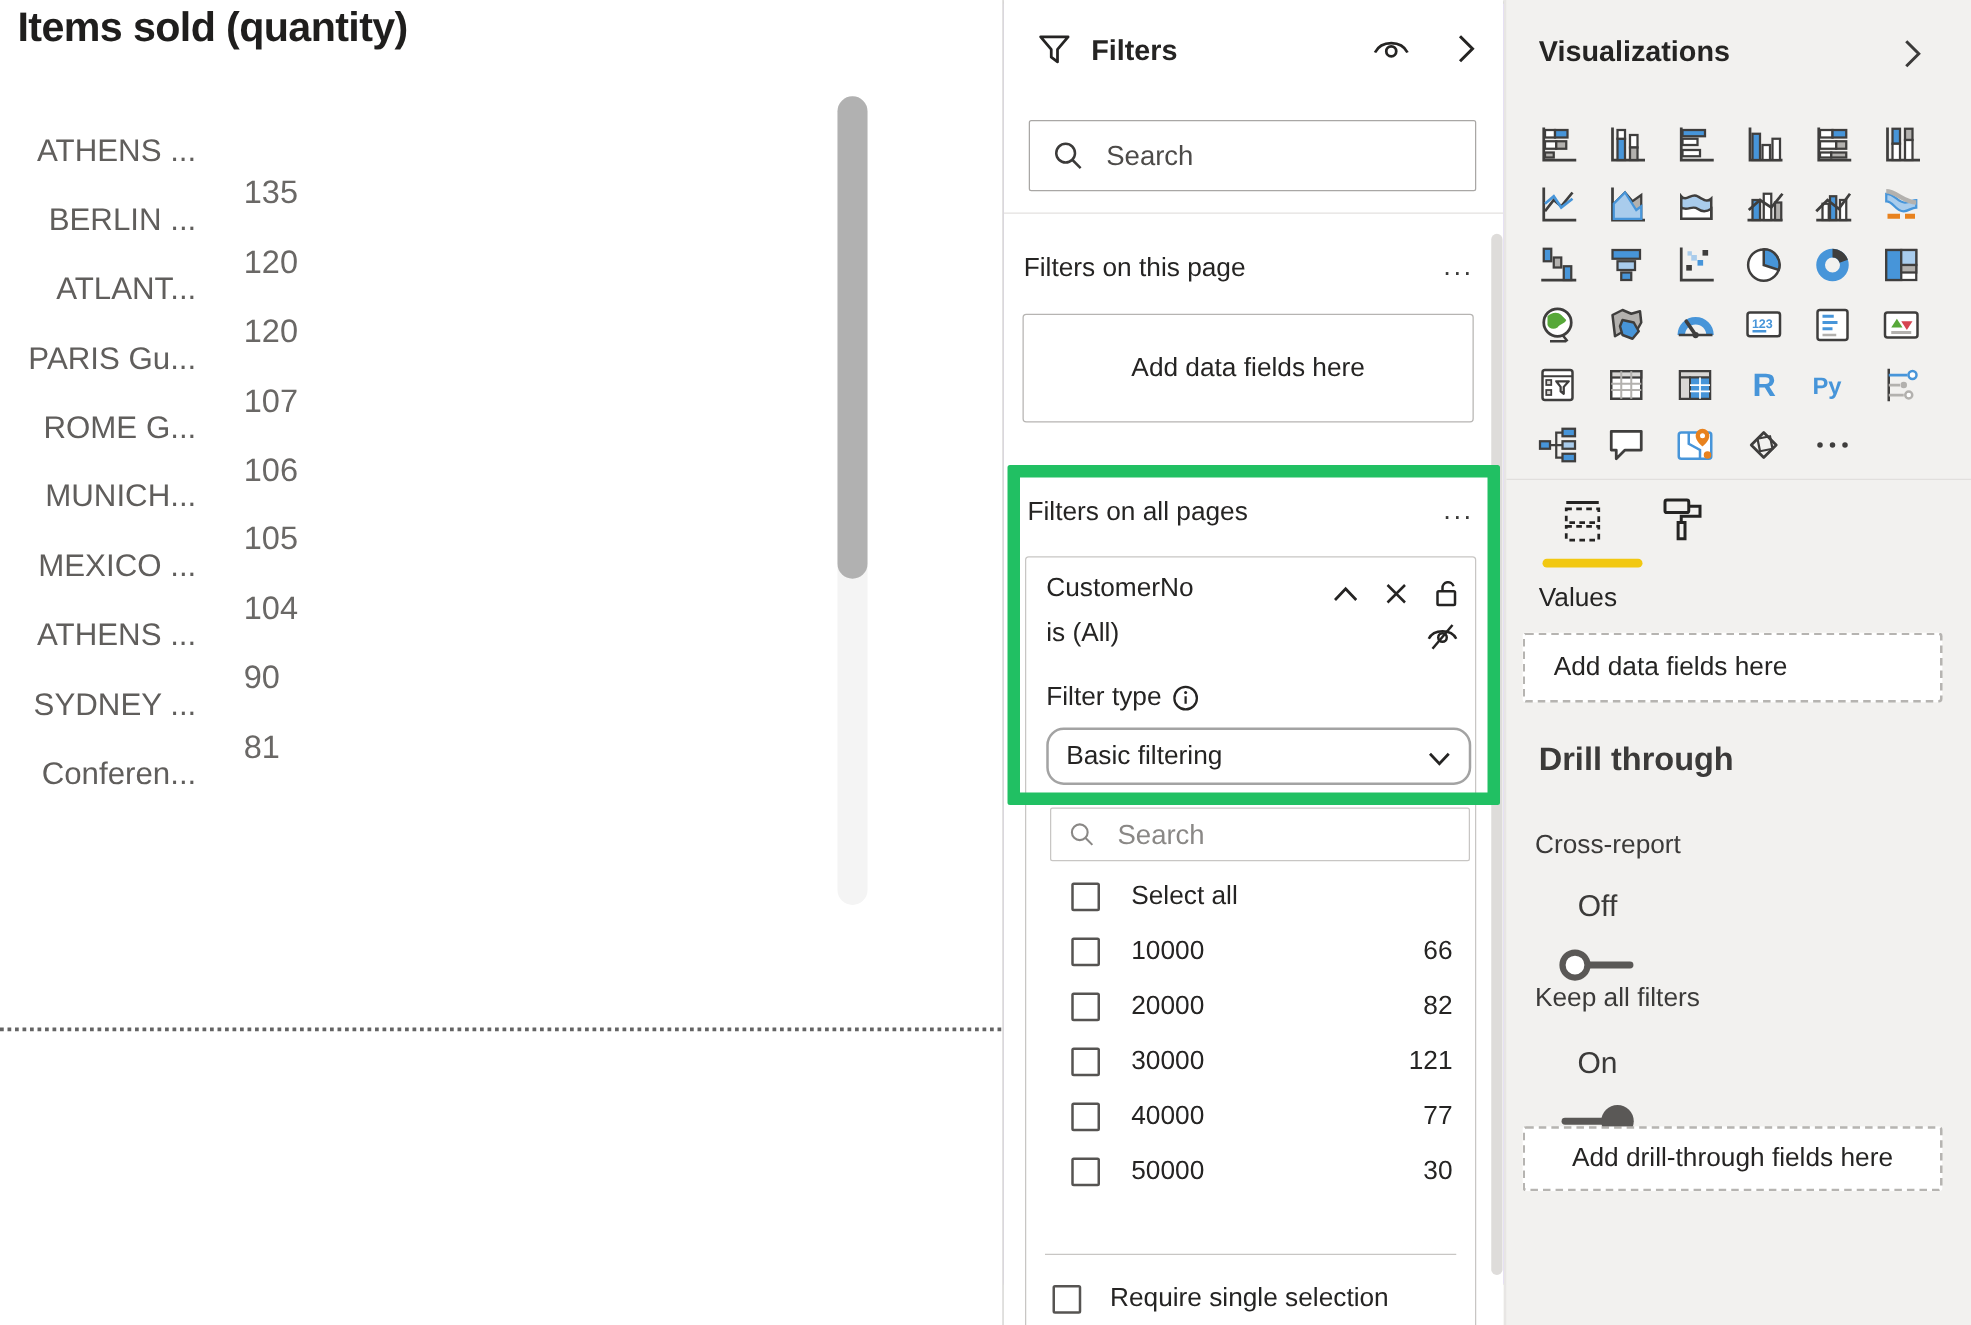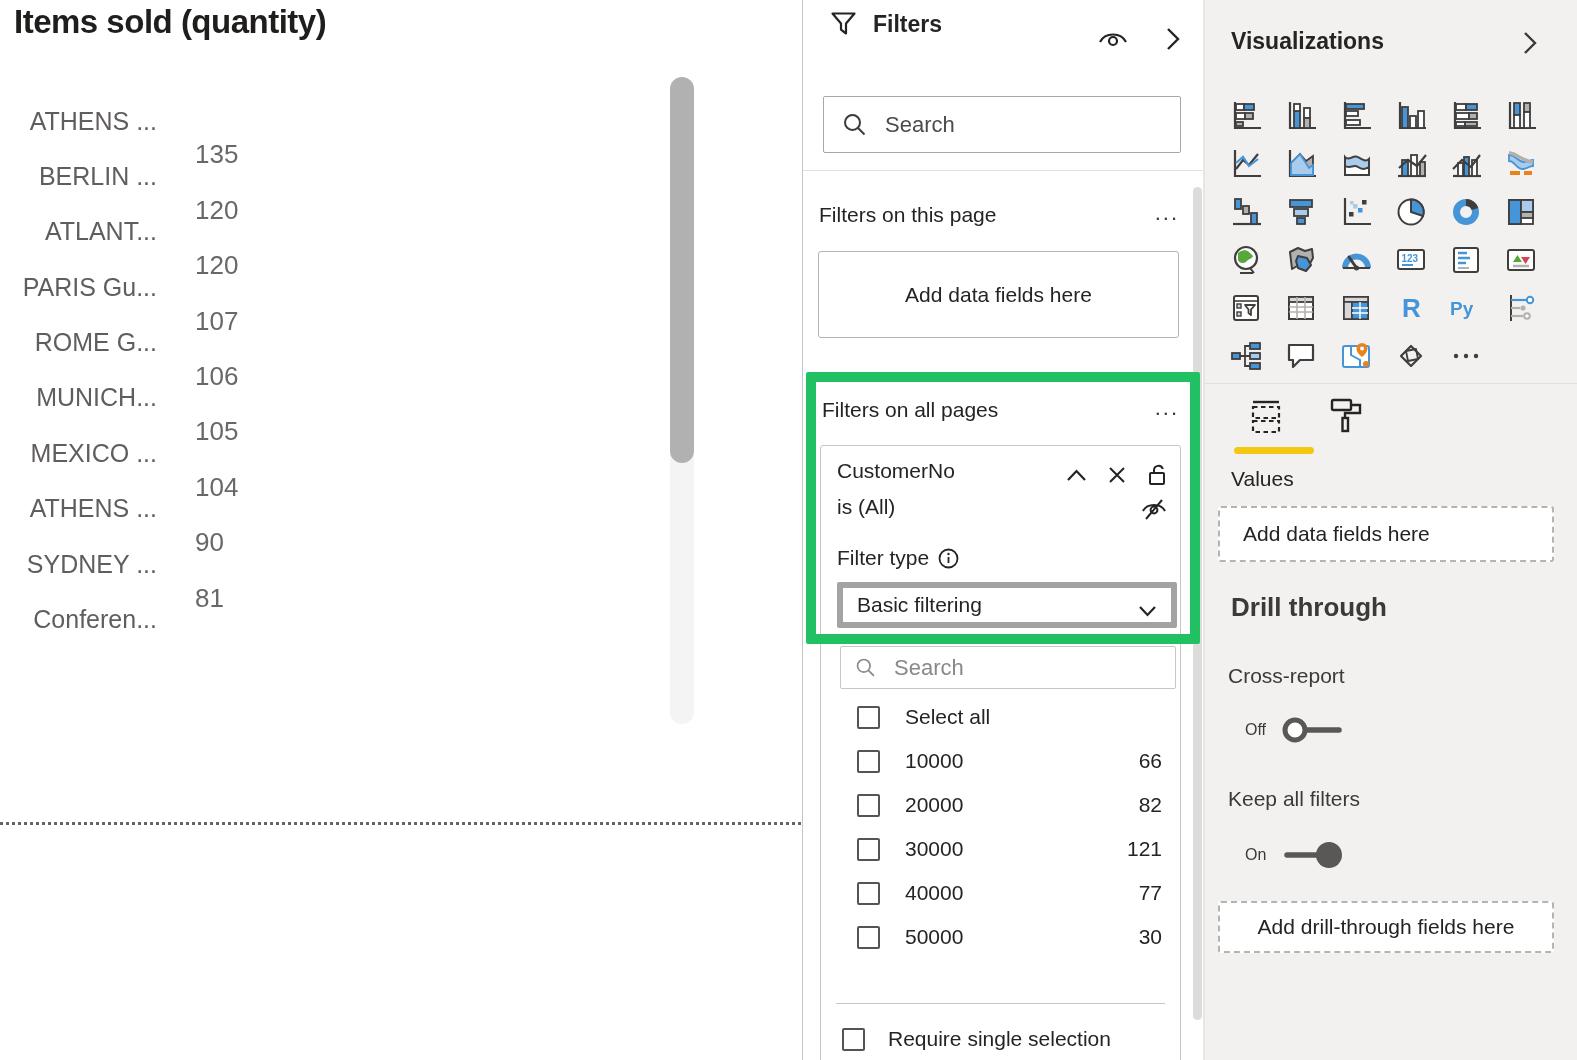--- a/index.html
+++ b/index.html
@@ -24,21 +24,21 @@
   .bar-val.inside { right:14px; color:#fff; }
   .chart-scroll { position:absolute; left:670px; top:77px; width:24px; height:647px;
     background:#f4f4f4; border-radius:12px; }
   .chart-scroll-thumb { position:absolute; left:0; top:0; width:24px; height:386px;
     background:#b1b1b1; border-radius:12px; }
   .page-divider { position:absolute; left:0; top:822px; width:801px; height:0;
     border-top:3px dotted #646464; }
 
   
   .filters { position:absolute; left:803px; top:0; width:400px; height:1060px; background:#fff; overflow:hidden; }
-  .f-header { position:absolute; left:0; top:2px; width:100%; height:44px; display:flex; align-items:center; padding-left:27px; }
+  .f-header { position:absolute; left:0; top:18px; width:100%; height:44px; display:flex; align-items:center; padding-left:27px; }
   .f-title { font-size:23px; font-weight:700; margin-left:16px; color:#252423; }
   .f-eye { position:absolute; right:74px; top:28px; }
   .f-chevron { position:absolute; right:21px; top:26px; }
   .f-search { position:absolute; left:20px; top:96px; width:358px; height:57px;
     border:1px solid #a9a7a5; border-radius:2px; display:flex; align-items:center; padding-left:18px; background:#fff; }
   .f-search input, .fc-search input { border:none; outline:none; font-size:22px; margin-left:18px;
     font-family:inherit; color:#252423; width:240px; background:transparent; }
   .f-search input::placeholder { color:#4d4b49; opacity:1; }
   .fc-search input::placeholder { color:#8a8886; opacity:1; }
   .f-div { position:absolute; left:0; top:170px; width:100%; height:1px; background:#e3e1df; }
@@ -51,21 +51,21 @@
     border:10px solid #21C063; border-radius:2px; z-index:30; pointer-events:none; }
   .filter-card { position:absolute; left:17px; top:445px; width:361px; height:625px;
     border:1px solid #c8c6c4; border-radius:3px; background:#fff; }
   .fc-field { position:absolute; left:16px; top:13px; font-size:21px; color:#252423;text-align:right; }
   .fc-icons { position:absolute; right:13px; top:17px; display:flex; align-items:center; gap:21px; }
   .fc-cond { position:absolute; left:16px; top:49px; font-size:21px; color:#252423; }
   .fc-eyeslash { position:absolute; right:13px; top:52px; }
   .fc-type { position:absolute; left:16px; top:100px; display:flex; align-items:center; gap:9px;
     font-size:21px; color:#252423; }
   .fc-dropdown { position:absolute; left:16px; top:136px; width:340px; height:46px;
-    border:6px solid #a3a3a3; border-radius:2px; display:flex; align-items:center; padding-left:14px;
+    border:2px solid #a3a3a3; border-radius:14px; display:flex; align-items:center; padding-left:14px;
     font-size:21px; color:#252423; background:#fff; cursor:pointer; }
   .fc-dd-chevron { position:absolute; right:14px; top:17px; }
   .fc-search { position:absolute; left:19px; top:200px; width:336px; height:43px;
     border:1px solid #c8c6c4; border-radius:2px; display:flex; align-items:center; padding-left:14px; background:#fff; }
   .fc-options { position:absolute; left:0; top:249px; width:100%; }
   .fc-row { display:flex; align-items:center; height:44px; }
   .cb { width:23px; height:23px; border:2px solid #565452; border-radius:2px; background:#fff; flex:none; cursor:pointer; }
   .fc-row .cb { margin-left:36px; }
   .fc-row .opt-label { margin-left:25px; font-size:21px; color:#252423; }
   .fc-row .opt-count { margin-left:auto; margin-right:18px; font-size:21px; color:#252423; }
@@ -87,21 +87,21 @@
   .v-div { position:absolute; left:0; top:383px; width:100%; height:1px; background:#e1dfdd; }
   .v-tab { position:absolute; cursor:pointer; }
   .v-underline { position:absolute; left:29px; top:447px; width:80px; height:7px;
     background:#F2C811; border-radius:3.5px; }
   .v-values-label { position:absolute; left:26px; top:467px; font-size:21px; color:#252423; }
   .v-addbox { position:absolute; left:13px; top:506px; width:336px; height:56px;
     border:2px dashed #b6b4b1; border-radius:3px; background:#fff; font-size:21px; color:#252423;
     display:flex; align-items:center; padding-left:23px; }
   .v-drill-heading { position:absolute; left:26px; top:592px; font-size:26px; font-weight:700; color:#3b3a39; }
   .v-sub-label { position:absolute; font-size:21px; color:#3b3a39; }
-  .v-toggle-row { position:absolute; display:flex; align-items:center; gap:14px; font-size:16px; color:#3b3a39; }
+  .v-toggle-row { position:absolute; display:flex; align-items:center; gap:14px; font-size:24px; color:#3b3a39;flex-direction:column; }
   .v-drillbox { position:absolute; left:13px; top:901px; width:336px; height:52px;
     border:2px dashed #b6b4b1; border-radius:3px; background:#fff; font-size:21px; color:#252423;
     display:flex; align-items:center; justify-content:center; }
   svg { display:block; }
 </style>
 </head>
 <body>
 
 <div class="app">
 

